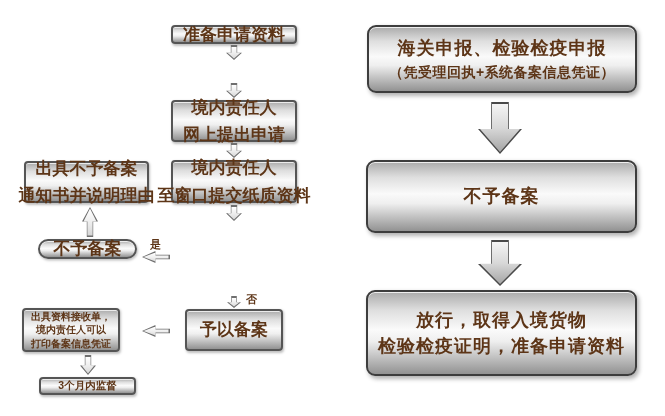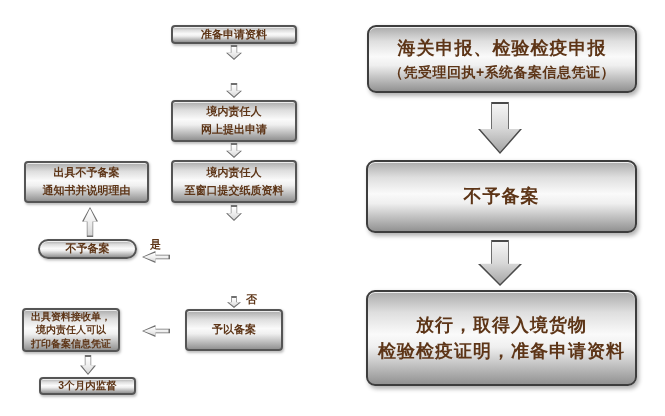--- a/index.html
+++ b/index.html
@@ -16,21 +16,21 @@
     box-shadow:1px 1.5px 2.5px rgba(0,0,0,.25), inset 0 1px 0 rgba(255,255,255,.75);
     display:flex;flex-direction:column;justify-content:center;align-items:center;
     color:#5d3517;font-weight:bold;text-align:center;box-sizing:border-box;
     white-space:nowrap;
   }
   .big{
     border:2.5px solid #3d3d3d;border-radius:9px;
     box-shadow:2px 2.5px 4px rgba(0,0,0,.3), inset 0 1px 0 rgba(255,255,255,.8);
   }
   .stadium{border-radius:999px;}
-  .fs11{font-size:11px;line-height:1.6;}
+  .fs11{font-size:17px;line-height:1.6;}
   .fs10{font-size:10px;line-height:1.35;}
   .fs10b{font-size:10.5px;line-height:1.3;}
   .rl-lg{font-size:18px;line-height:1.45;letter-spacing:1px;}
   .rl-sm{font-size:14px;line-height:1.5;letter-spacing:0.5px;}
   
   .diamond{position:absolute;}
   .d-outer{position:absolute;inset:0;background:#5a5a5a;
     clip-path:polygon(50% 0,100% 50%,50% 100%,0 50%);}
   .d-inner{position:absolute;inset:2px;
     background:linear-gradient(180deg,#b5b5b5 0%,#e2e2e2 30%,#f7f7f7 50%,#d8d8d8 70%,#9a9a9a 100%);
@@ -154,18 +154,18 @@
 
   <div class="box big" style="left:366px;top:160px;width:271px;height:73px;">
     <div class="rl-lg">不予备案</div>
   </div>
 
   <div class="arrow big-arrow" style="left:478px;top:240px;width:44px;height:46px;">
     <div class="a-outer down"></div>
       <div class="a-inner down"></div>
   </div>
 
-  <div class="box big" style="left:366px;top:290px;width:271px;height:96px;">
+  <div class="box big" style="left:366px;top:290px;width:271px;height:86px;">
     <div class="rl-lg">放行，取得入境货物</div>
     <div class="rl-lg">检验检疫证明，准备申请资料</div>
   </div>
 
 </div>
 
 </body></html>

